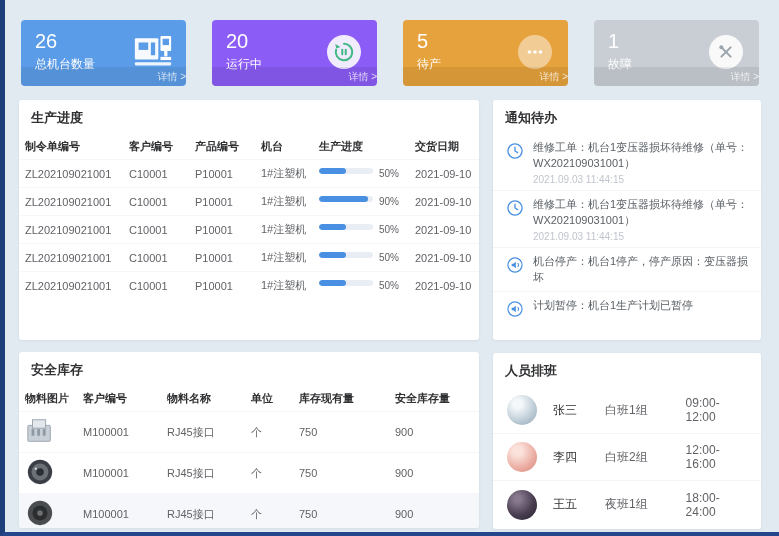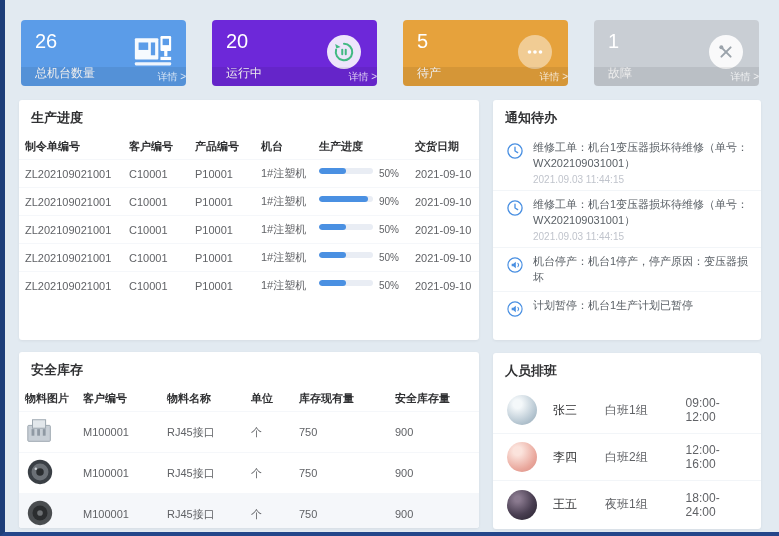--- a/index.html
+++ b/index.html
@@ -4,25 +4,25 @@
 <style>
   *{box-sizing:border-box;margin:0;padding:0}
   body{margin:0;font-family:"Liberation Sans","DejaVu Sans",sans-serif;background:#fff}
   .page{width:779px;height:536px;background:#e2eaf1;border-left:5px solid #1d3e79;border-bottom:4px solid #24468a;overflow:hidden;padding-top:6px}
   .header{height:30px;background:#fff;display:flex;align-items:center;padding:0 16px;box-shadow:0 1px 2px rgba(0,0,0,.05)}
   .header-title{font-size:13px;color:#303133}
   .content{padding:12px 18px 8px 14px}
   .cards-row{display:flex;gap:26px;margin:2px 2px 14px}
   .card{flex:1;height:66px;border-radius:4px;position:relative;color:#fff;padding:10px 14px}
   .card-blue{background:#5b9ce8}
-  .card-green{background:#6d28d9}
+  .card-green{background:#8b5cf6}
   .card-orange{background:#e6a23c}
   .card-gray{background:#c9ced4}
   .card-value{font-size:20px}
-  .card-label{font-size:12px;margin-top:12px}
+  .card-label{font-size:12px;margin-top:3px}
   .card-icon{position:absolute;right:16px;top:15px;width:34px;height:34px;border-radius:50%;display:flex;align-items:center;justify-content:center;background:rgba(255,255,255,.88)}
   .card-blue .card-icon{background:transparent;width:42px;height:32px;border-radius:0;right:12px}
   .card-orange .card-icon{background:rgba(255,255,255,.45)}
   .card-footer{position:absolute;left:0;right:0;bottom:0;height:19px;line-height:19px;text-align:right;font-size:10px;color:rgba(255,255,255,.78);background:rgba(0,0,0,.07);border-radius:0 0 4px 4px;cursor:pointer}
   .main{display:flex;gap:14px;align-items:flex-start}
   .col-left{width:460px;display:flex;flex-direction:column;gap:12px}
   .col-right{flex:1;display:flex;flex-direction:column;gap:13px}
   .panel{background:#fff;border-radius:3px;box-shadow:0 1px 3px rgba(0,0,0,.06);overflow:hidden}
   .panel-tall{height:240px}
   .panel-short{height:176px}

